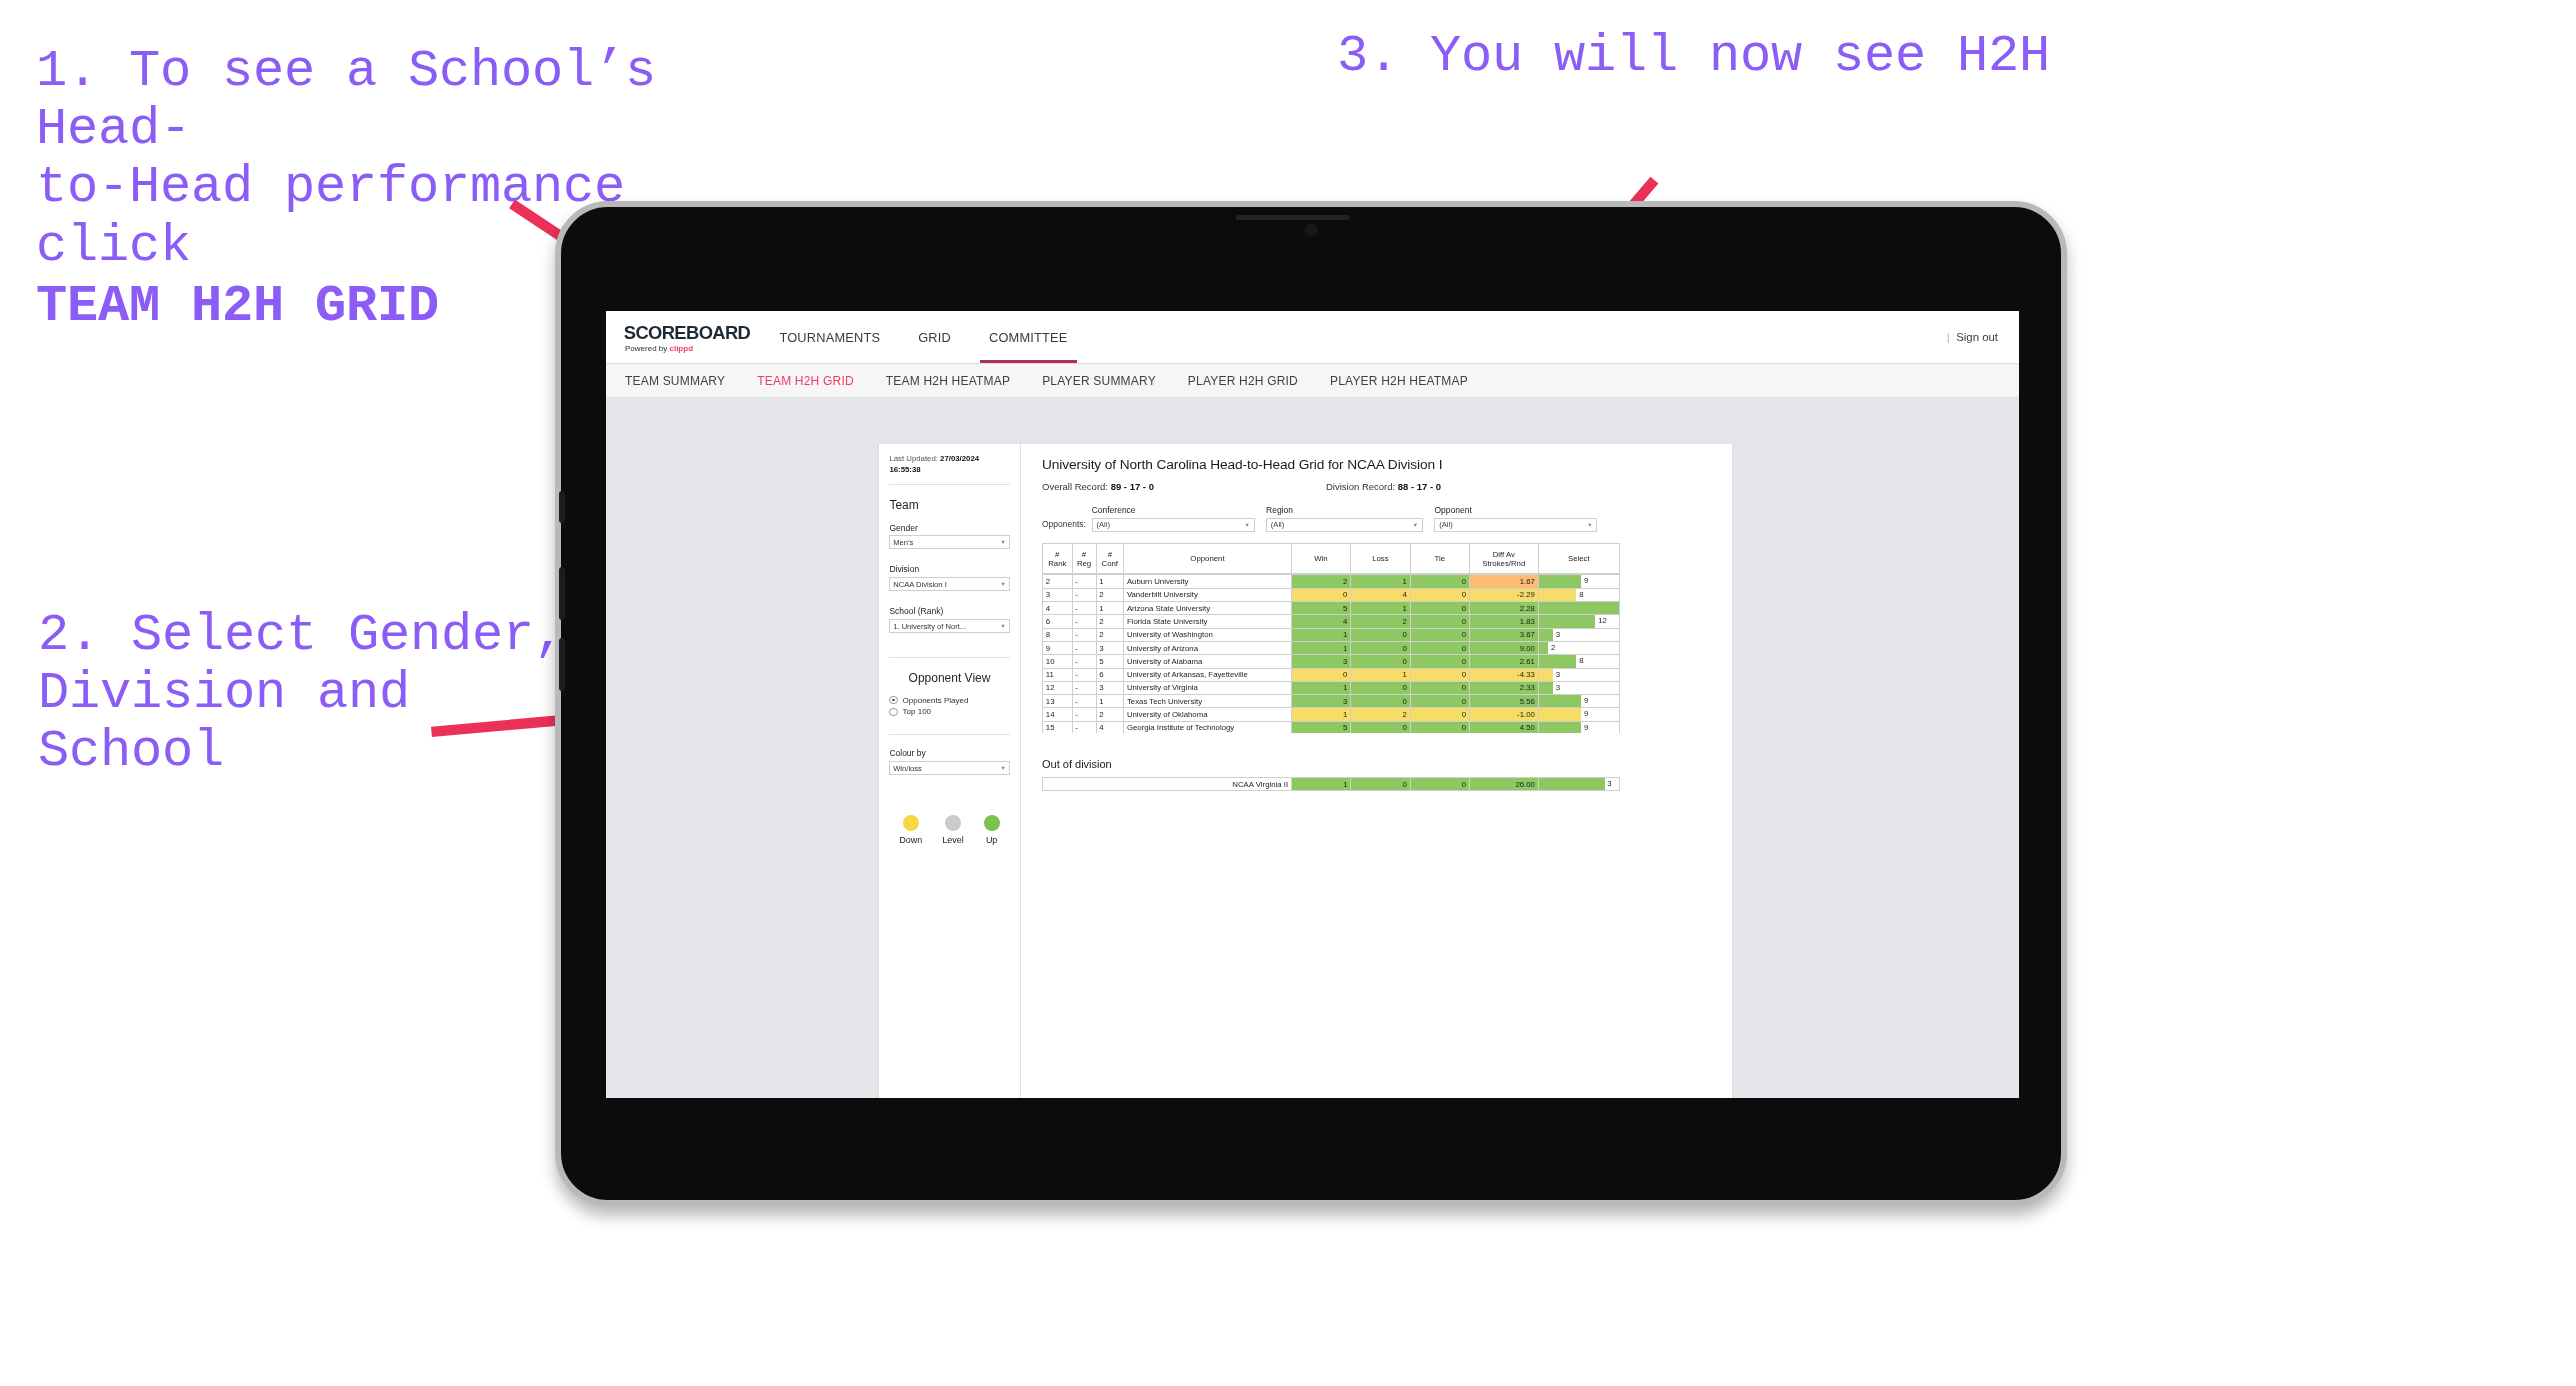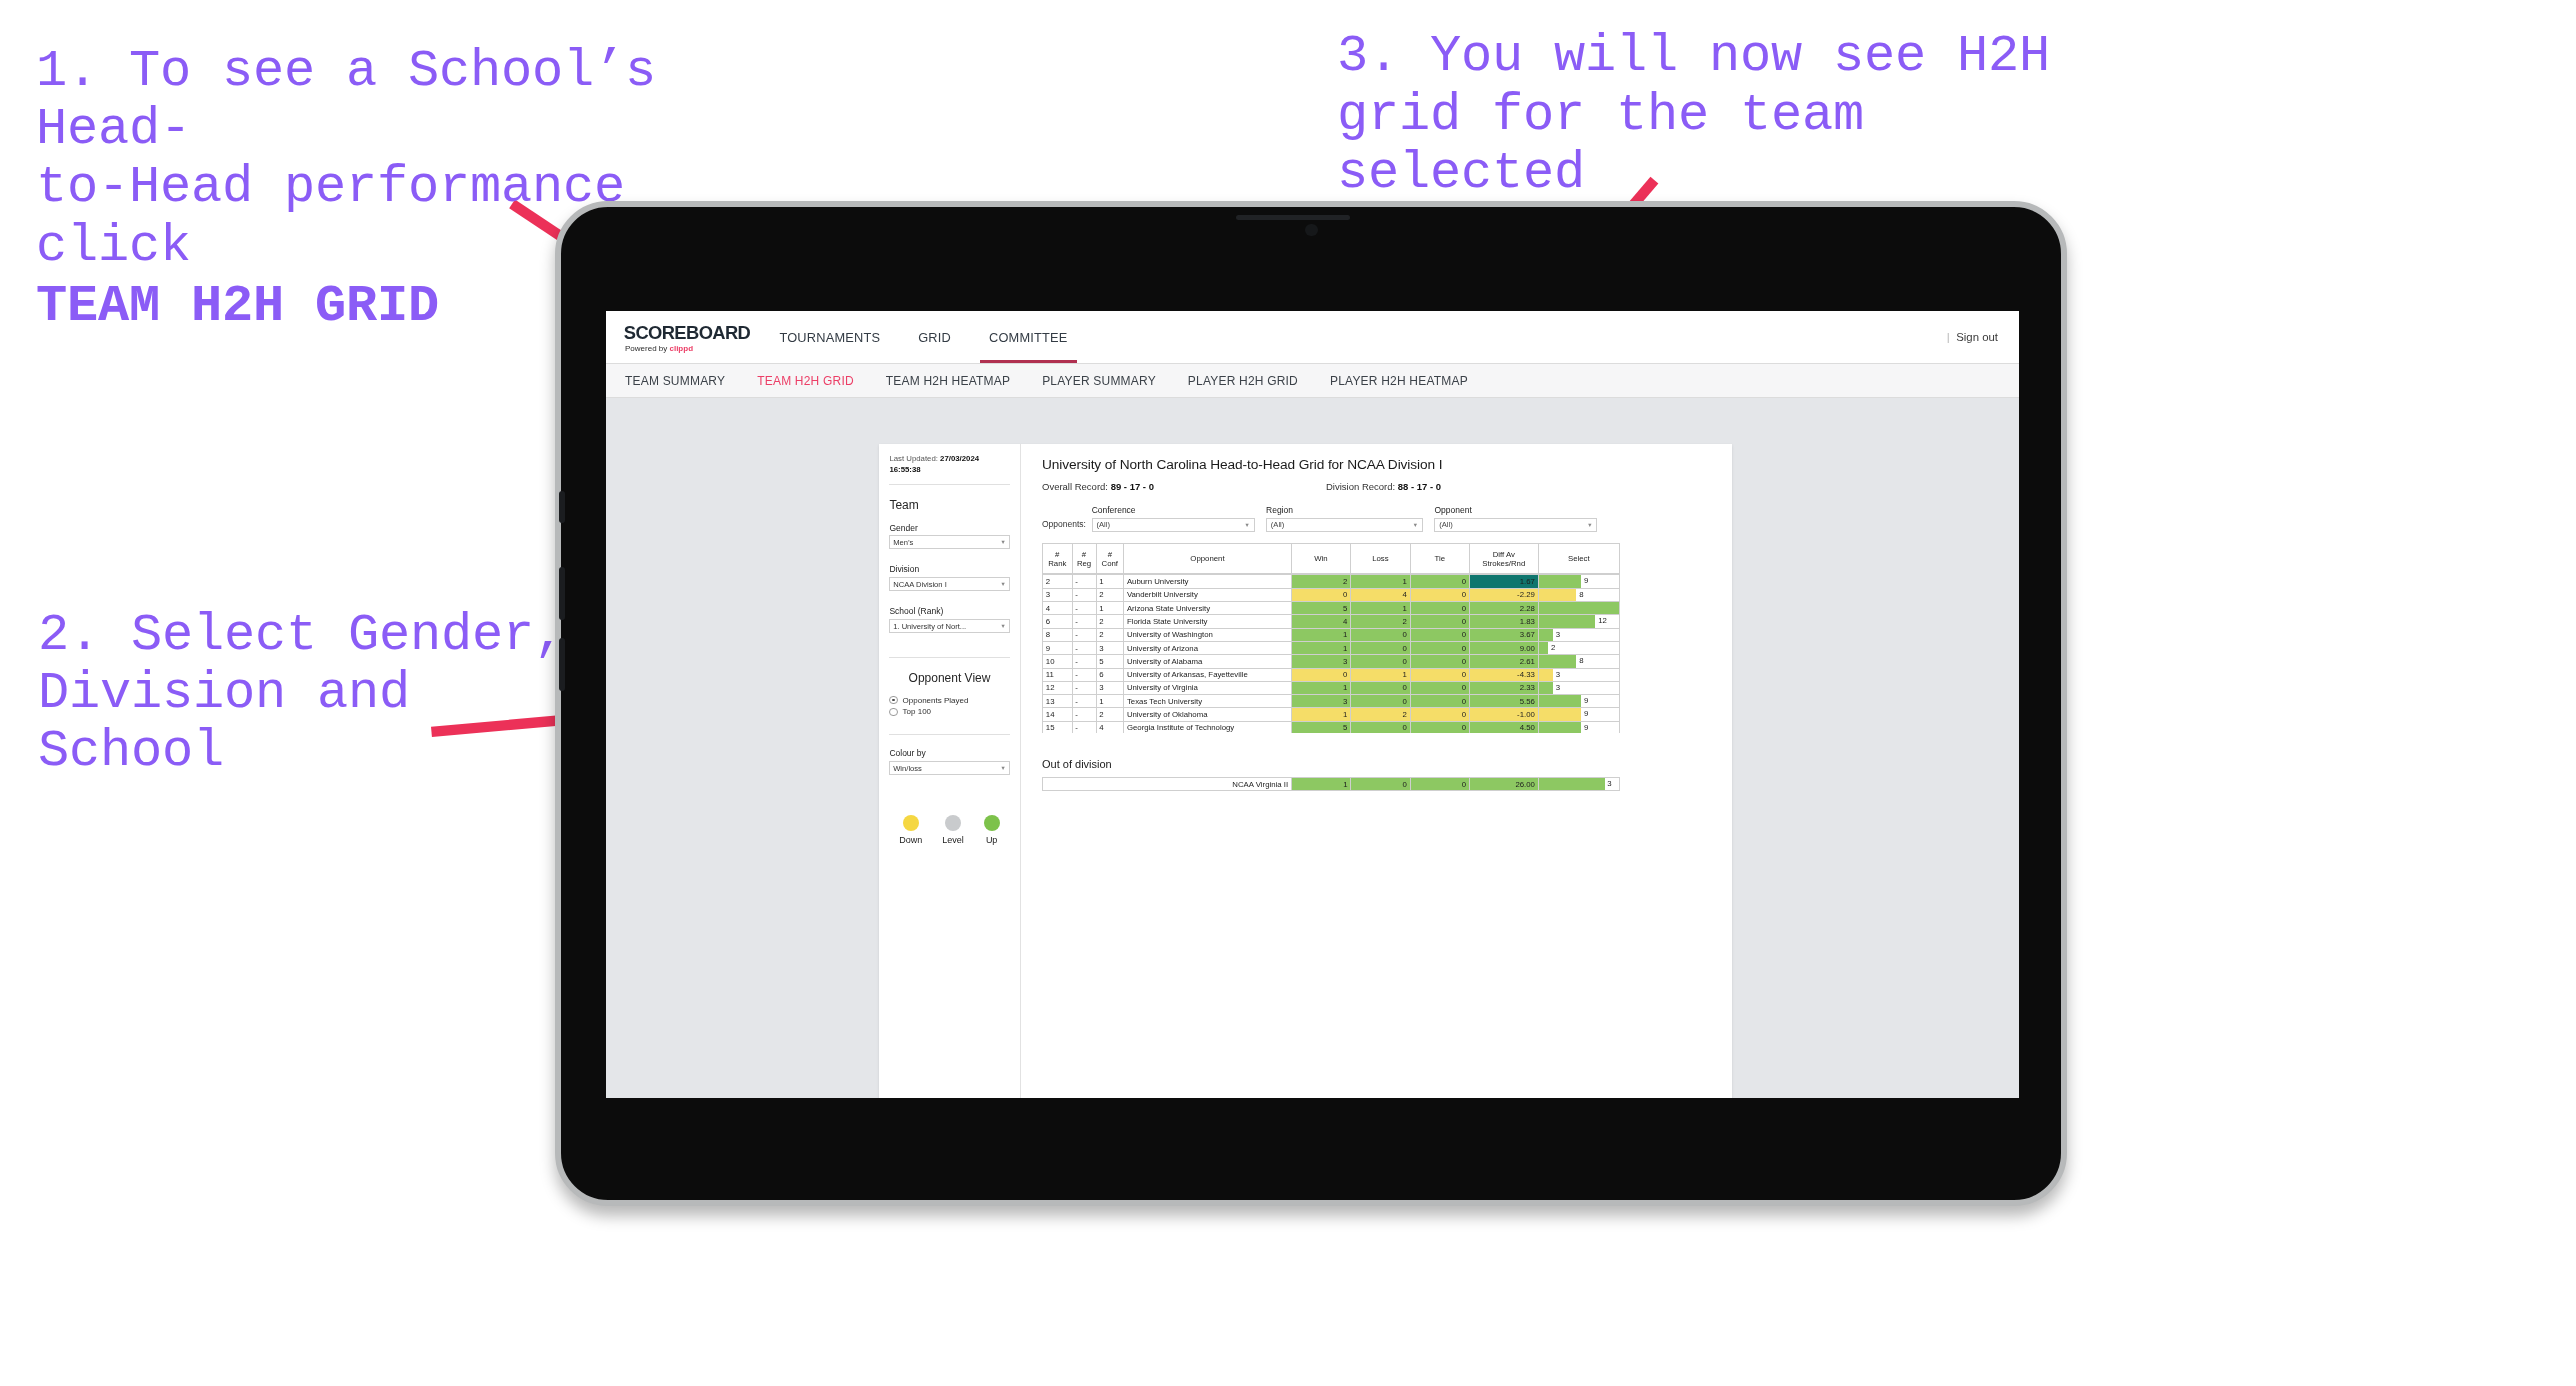--- a/index.html
+++ b/index.html
@@ -240,21 +240,20 @@
 </div>
 
 <div class="annot" id="annot-2">
   <span>2. Select Gender,</span><br>
   <span>Division and</span><br>
   <span>School</span>
 </div>
 
 <div class="annot" id="annot-3">
   <span>3. You will now see H2H</span><br>
-  <span>grid for the team selected</span>
 </div>
 
 <div id="tablet">
   <div id="top-grill"></div>
   <div class="cam" id="cam-top"></div>
   <div class="side-btn" id="btn-a"></div>
   <div class="side-btn" id="btn-b"></div>
   <div class="side-btn" id="btn-c"></div>
 
   <div id="screen">
@@ -421,21 +420,21 @@
                 </colgroup>
                 <tbody id="grid-body">
                     <tr>
                       <td class="small">2</td>
                       <td class="small">-</td>
                       <td class="small">1</td>
                       <td class="opp">Auburn University</td>
                       <td class="num" style="background: rgb(141, 200, 98);">2</td>
                       <td class="num" style="background: rgb(141, 200, 98);">1</td>
                       <td class="num" style="background: rgb(141, 200, 98);">0</td>
-                      <td class="num" style="background: #0f766e;">1.67</td>
+                      <td class="num" style="background: #fdba74;">1.67</td>
                       <td class="bar-cell"><span class="bar" style="width:52.94117647058824%;background:#8dc862"></span><span class="bv" style="margin-left:52.94117647058824%">9</span></td>
                     </tr>
                     <tr>
                       <td class="small">3</td>
                       <td class="small">-</td>
                       <td class="small">2</td>
                       <td class="opp">Vanderbilt University</td>
                       <td class="num" style="background: rgb(245, 221, 104);">0</td>
                       <td class="num" style="background: rgb(245, 221, 104);">4</td>
                       <td class="num" style="background: rgb(245, 221, 104);">0</td>

